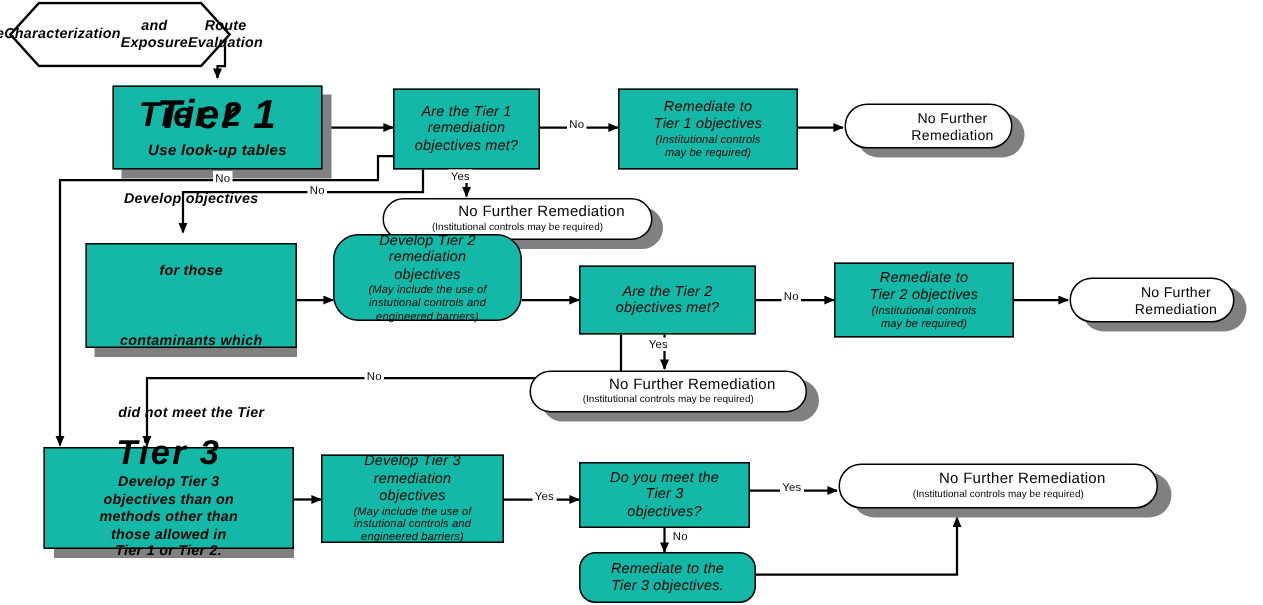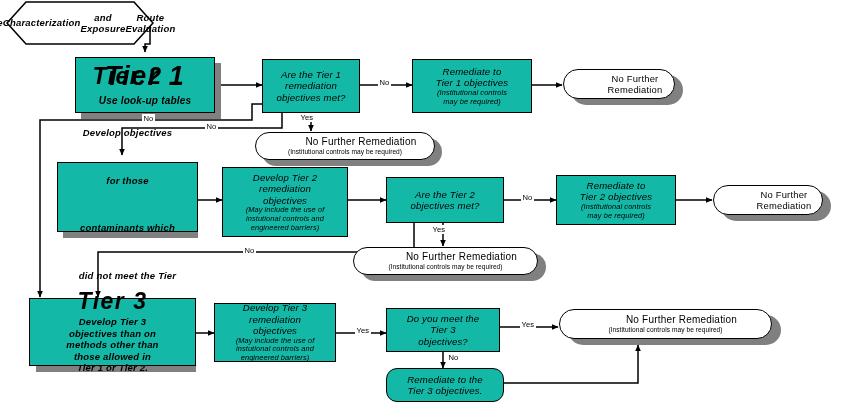--- a/index.html
+++ b/index.html
@@ -244,21 +244,21 @@
   <div class="shadow" style="left:63px; top:168px; width:135px; height:70px;"></div>
   <div class="node rect" style="left:57px; top:162px; width:141px; height:70px;gap:36px;">
     <div class="tier-title t2-title">Tier 2</div>
     <div class="tier-sub">Develop objectives</div>
     <div class="tier-sub" style="margin-top:0">for those</div>
     <div class="tier-sub" style="margin-top:0">contaminants which</div>
     <div class="tier-sub" style="margin-top:0">did not meet the Tier</div>
     <div class="tier-sub" style="margin-top:0">1 objectives.</div>
   </div>
 
-  <div class="node rect" style="left:222px; top:167px; width:126px; height:70px;">
+  <div class="node rect" style="left:222px; top:156px; width:126px; height:58px;border-radius:17px;">
     <div class="box-main">Develop Tier 2</div>
     <div class="box-main">remediation</div>
     <div class="box-main">objectives</div>
     <div class="box-note">(May include the use of</div>
     <div class="box-note">instutional controls and</div>
     <div class="box-note">engineered barriers)</div>
   </div>
 
   <div class="node rect" style="left:386px; top:177px; width:118px; height:46px;">
     <div class="box-main">Are the Tier 2</div>

